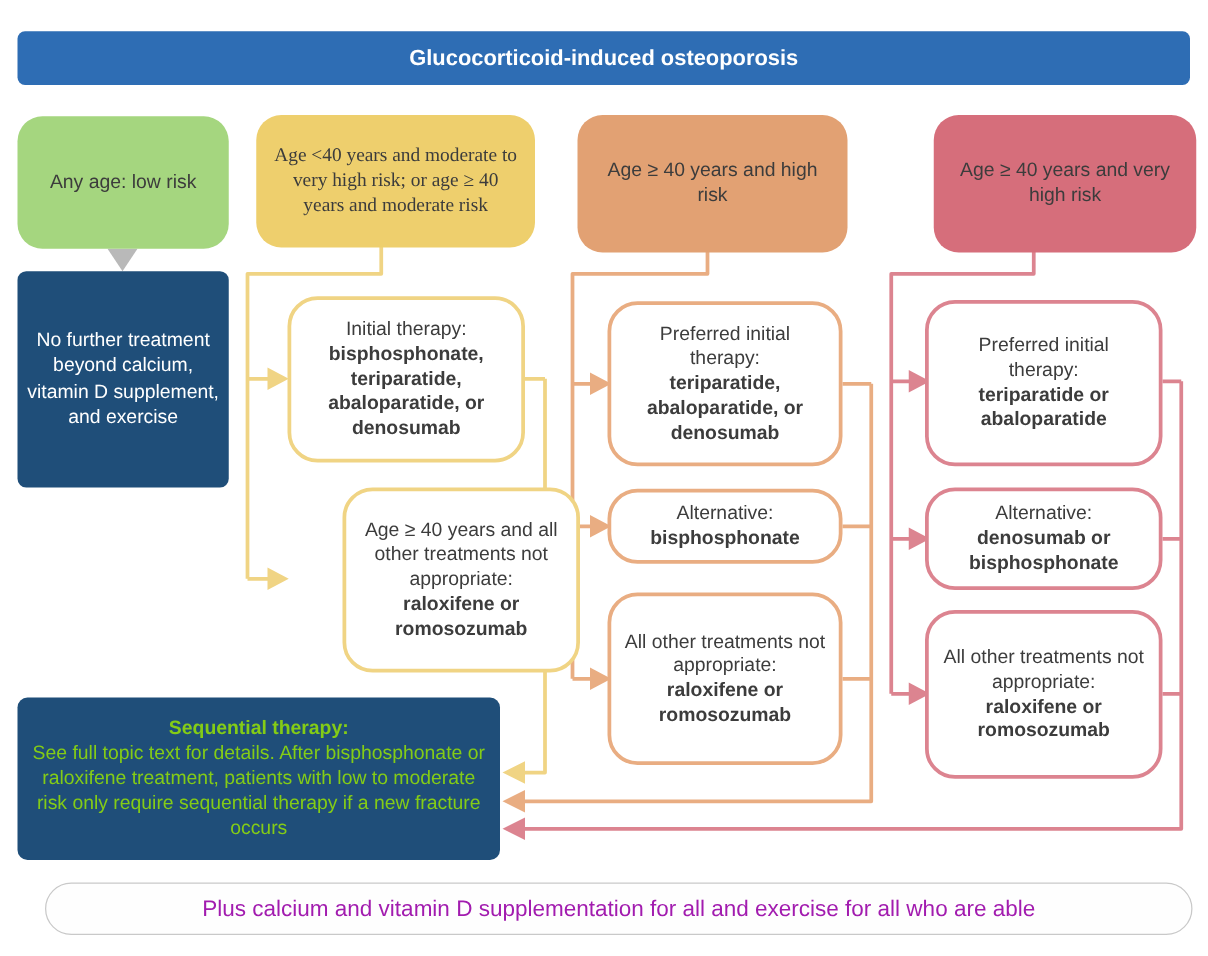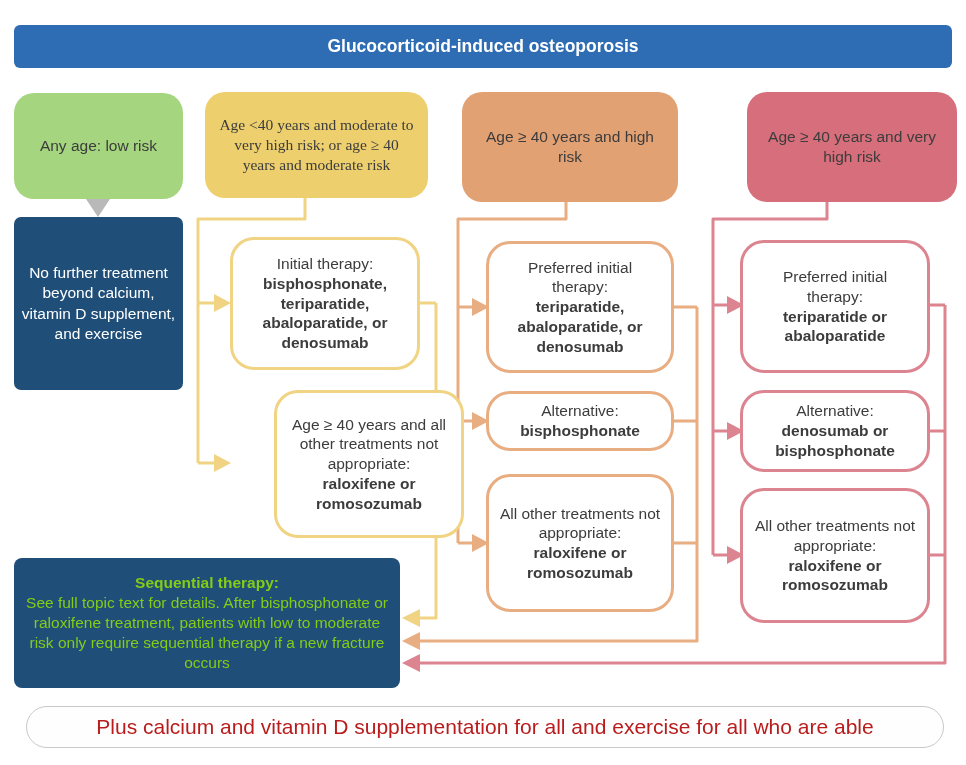--- a/index.html
+++ b/index.html
@@ -37,22 +37,22 @@
   .o-box2{left:486px;top:391px;width:188px;height:60px;}
   .o-box3{left:486px;top:474px;width:188px;height:138px;}
   .r-box1{left:740px;top:240px;width:190px;height:133px;}
   .r-box2{left:740px;top:390px;width:190px;height:82px;}
   .r-box3{left:740px;top:488px;width:190px;height:135px;}
   .sequential{
     left:14px;top:558px;width:386px;height:130px;background:#1f4e79;border-radius:8px;
     color:#84cc16;font-size:15.5px;line-height:1.3;padding:8px 12px;z-index:2;
   }
   .pill{
-    left:26px;top:706px;width:918px;height:42px;background:#fefefe;border:1.5px solid #c9c9c9;
-    border-radius:21px;font-size:21px;color:#b91c1c;z-index:2;
+    left:36px;top:706px;width:918px;height:42px;background:#fefefe;border:1.5px solid #c9c9c9;
+    border-radius:21px;font-size:18px;color:#a21caf;z-index:2;
   }
   svg.wires{position:absolute;left:0;top:0;z-index:1;}
   svg.wires path{fill:none;stroke-width:3;stroke-linecap:butt;stroke-linejoin:round;}
 </style>
 </head>
 <body>
 
 <div class="canvas">
 
   <svg class="wires" width="966" height="765" viewBox="0 0 966 765">

